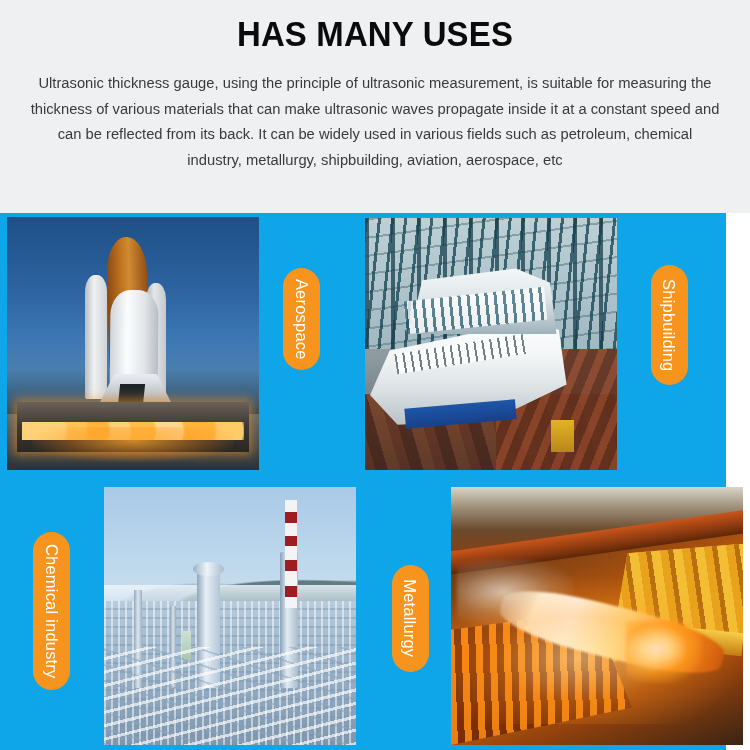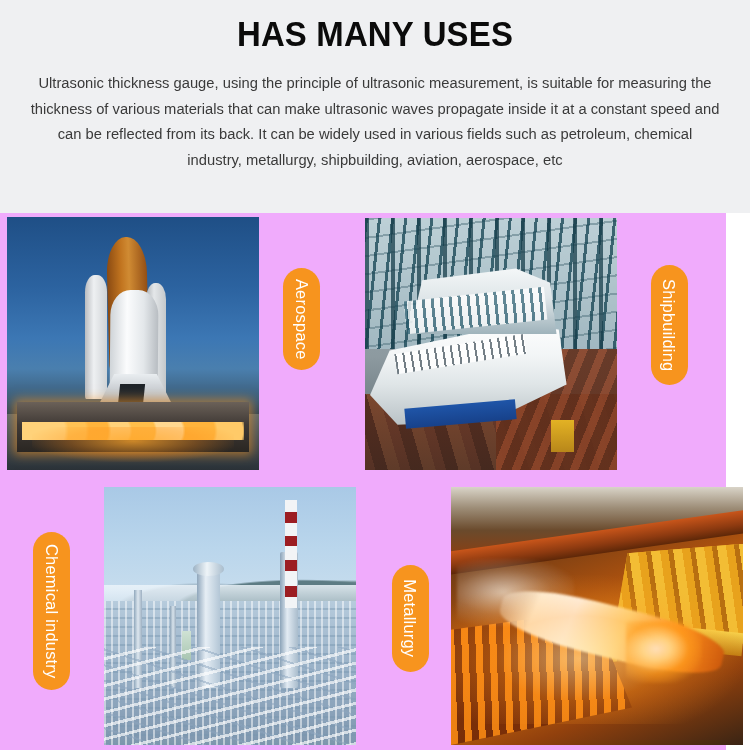--- a/index.html
+++ b/index.html
@@ -1,20 +1,20 @@
 <!DOCTYPE html>
 <html><head>
 <meta charset="utf-8">
 <style>
   html,body{margin:0;padding:0;}
   body{
     width:750px;height:750px;overflow:hidden;background:#ffffff;
     font-family:"Liberation Sans","DejaVu Sans",sans-serif;
   }
-  #page{position:relative;width:726px;height:750px;background:#f0abfc;}
+  #page{position:relative;width:726px;height:750px;background:#0ea5e9;}
 
   
   .header-band{
     position:absolute;left:0;top:0;width:750px;height:213px;
     background:#eff0f2;
   }
   .page-title{
     position:absolute;left:0;top:13px;width:750px;
     text-align:center;
     font-size:35px;line-height:42px;

